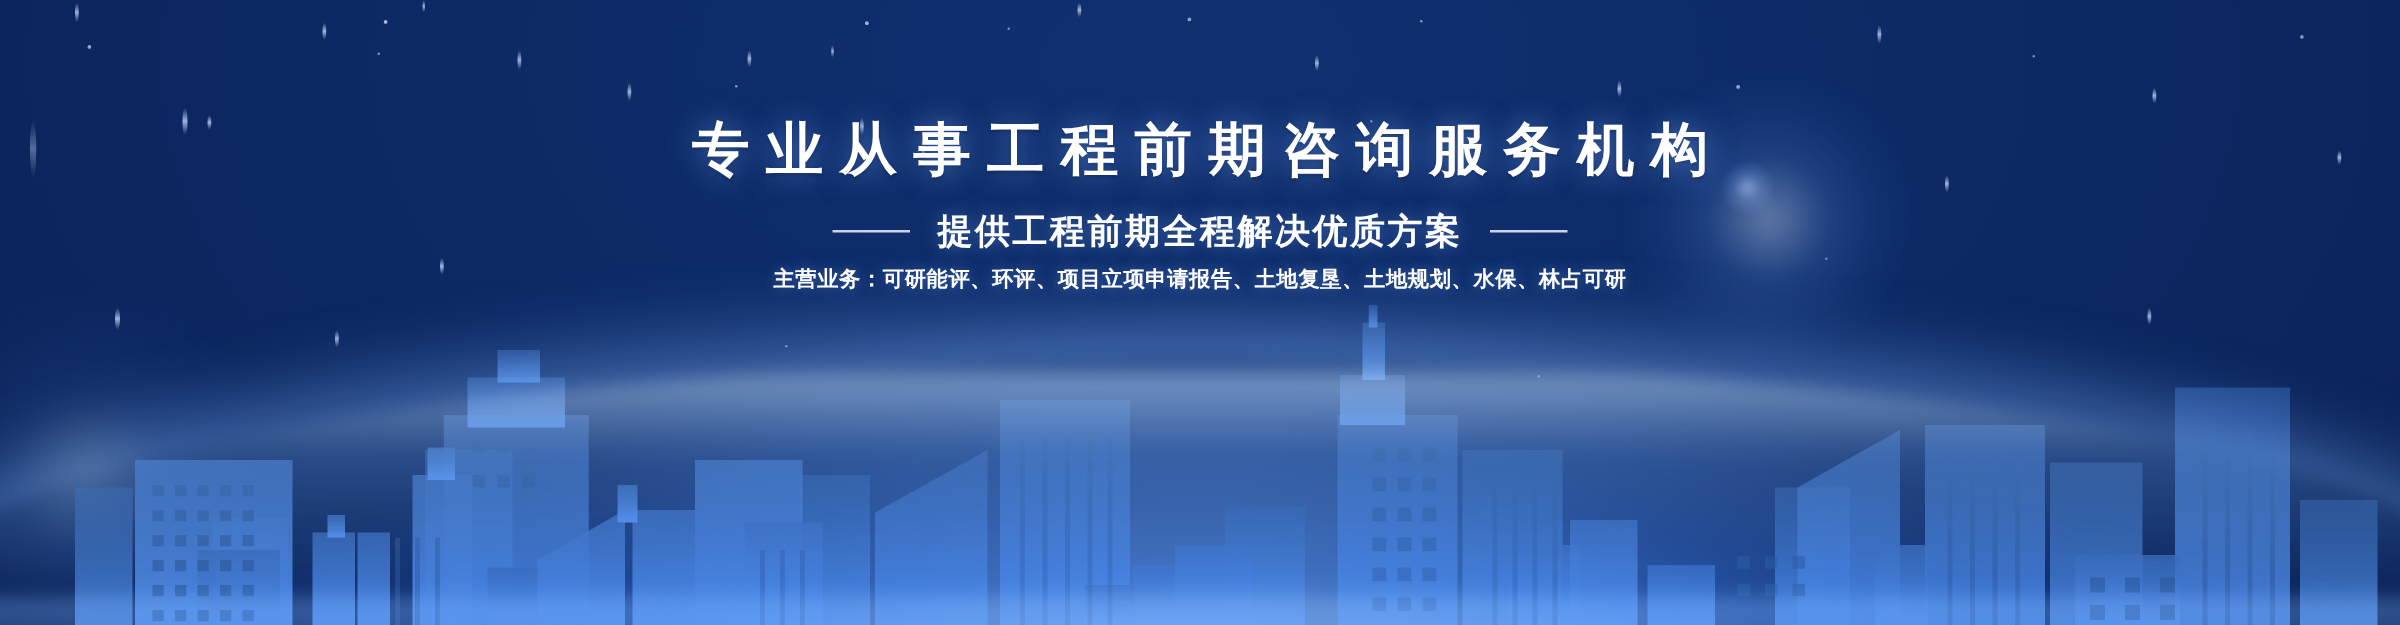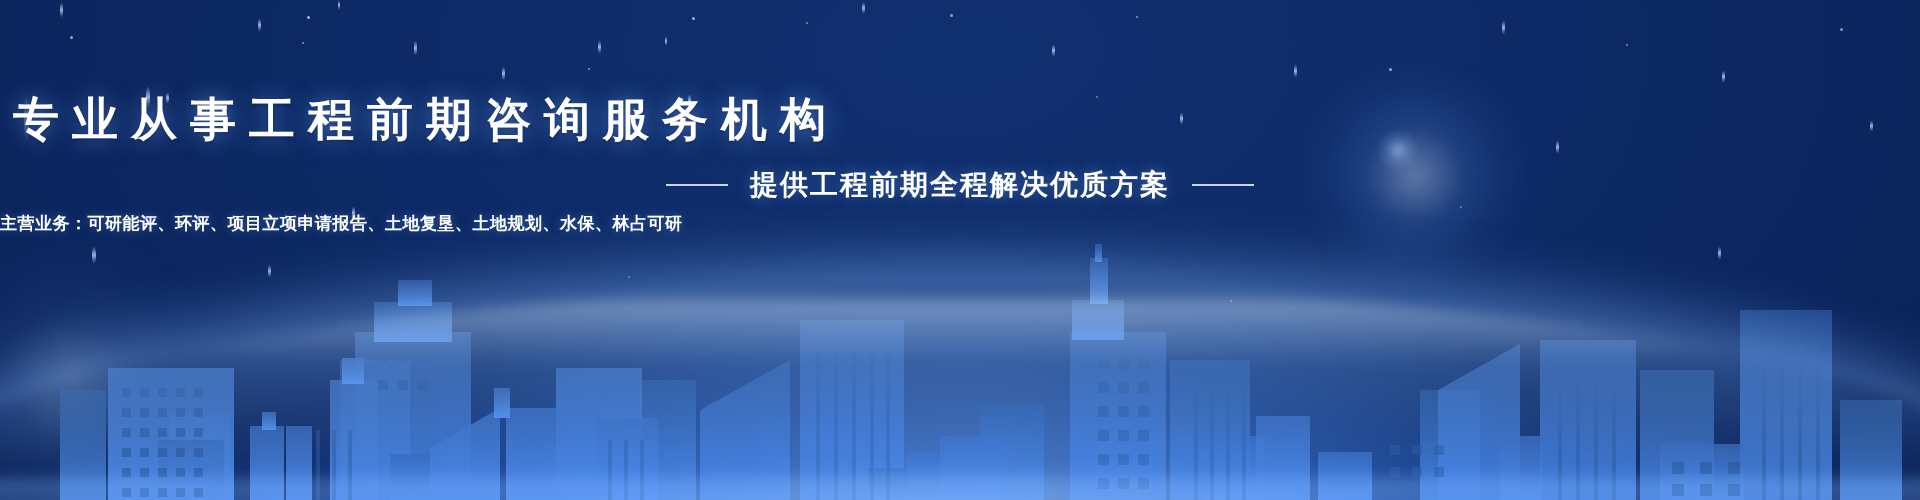--- a/index.html
+++ b/index.html
@@ -48,21 +48,21 @@
   }
   .horizon-line{
     position:absolute;left:-4%;right:-4%;bottom:22px;height:190px;
     border-radius:50% 50% 0 0 / 100% 100% 0 0;
     box-shadow:0 0 60px 26px rgba(130,185,255,.45);
     background:linear-gradient(180deg,rgba(170,205,255,.0) 0%,rgba(190,220,255,.55) 8%,rgba(130,185,255,.25) 40%,rgba(120,175,255,0) 100%);
     filter:blur(7px);pointer-events:none;
   }
 
   
-  .content{position:absolute;left:0;right:0;top:96px;text-align:left;z-index:6;}
+  .content{position:absolute;left:0;right:0;top:96px;text-align:center;z-index:6;}
   .headline{
     color:#ffffff;font-size:46px;line-height:1;font-weight:bold;
     letter-spacing:13px;text-indent:13px;
     text-shadow:0 0 22px rgba(120,175,255,.55),0 2px 3px rgba(3,18,52,.5);
     white-space:nowrap;
   }
   .sub-row{display:flex;align-items:center;justify-content:center;gap:22px;margin-top:24px;}
   .rule{width:62px;height:2px;background:rgba(235,242,255,.85);}
   .subhead{
     color:#ffffff;font-size:28px;font-weight:bold;letter-spacing:2px;

